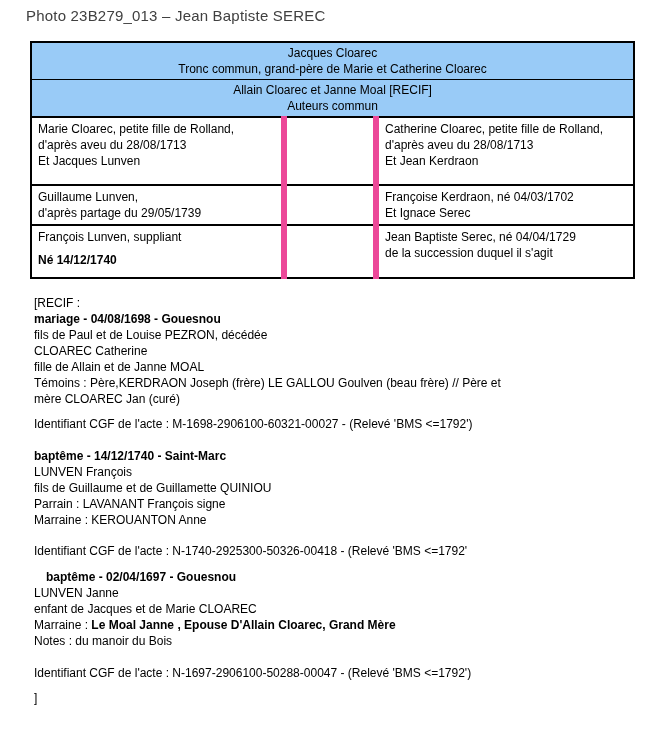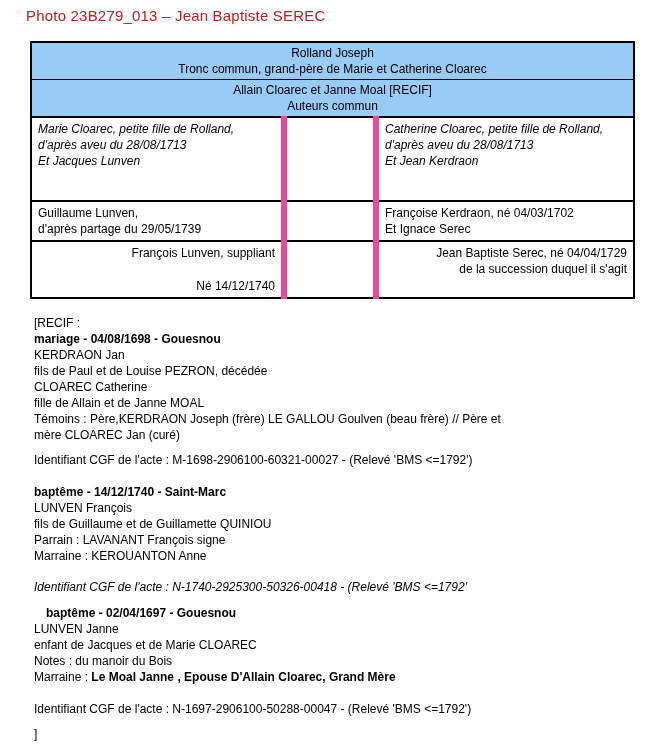--- a/index.html
+++ b/index.html
@@ -8,21 +8,21 @@
     width: 672px;
     height: 747px;
     font-family: "Liberation Sans", "DejaVu Sans", sans-serif;
     color: #000000;
     overflow: hidden;
   }
   .doc-title {
     margin: 7px 0 0 26px;
     font-size: 15px;
     font-weight: normal;
-    color: #b91c1c;
+    color: #404040;
     letter-spacing: 0.2px;
   }
   table.gtable {
     margin: 17px 0 0 30px;
     width: 603px;
     border-collapse: collapse;
     table-layout: fixed;
     border: 2px solid #000000;
     font-size: 12px;
     line-height: 16px;
@@ -37,55 +37,55 @@
   tr.hdr1 td { border-bottom: 1px solid #000000; }
   tr.hdr2 td { border-bottom: 2px solid #000000; }
   tr.brow td {
     padding: 3px 6px;
     border-bottom: 2px solid #000000;
     border-left: 6px solid #ec4899;
     border-right: 1px solid #000000;
   }
   tr.brow td:first-child { border-left: none; }
   tr.brow td:last-child { border-right: none; }
-  tr.r1 { height: 84px; font-style: italic; }
+  tr.r1 { height: 68px; }
   tr.r2 { height: 33px; }
-  tr.r3 { height: 53px; text-align: right; }
+  tr.r3 { height: 53px; }
   tr:last-child td { border-bottom: none; }
-  .cell-gap { margin-top: 17px; }
+  .cell-gap { margin-top: 7px; font-weight: bold; }
   .notes {
     margin: 16px 0 0 34px;
     font-size: 12px;
     line-height: 16px;
   }
   .line { min-height: 16px; }
   .bold { font-weight: bold; }
   .mt9  { margin-top: 9px; }
   .mt10 { margin-top: 10px; margin-left: 12px; }
-  .mt15 { margin-top: 15px; font-style: italic; }
+  .mt15 { margin-top: 15px; }
   .mt16 { margin-top: 16px; }
   .mt32 { margin-top: 16px; }
 </style>
 </head>
 <body>
 
 <div>
 
   <h1 class="doc-title">Photo 23B279_013 – Jean Baptiste SEREC</h1>
 
   <table class="gtable">
     <colgroup>
       <col style="width:253px">
         <col style="width:92px">
         <col style="width:258px">
     </colgroup>
     <tbody>
       <tr class="hdr hdr1">
         <td colspan="3">
-          <div>Rolland Joseph</div>
+          <div>Jacques Cloarec</div>
           <div>Tronc commun, grand-père de Marie et Catherine Cloarec</div>
         </td>
       </tr>
       <tr class="hdr hdr2">
         <td colspan="3">
           <div>Allain Cloarec et Janne Moal [RECIF]</div>
           <div>Auteurs commun</div>
         </td>
       </tr>
 
@@ -126,38 +126,37 @@
           <div>de la succession duquel il s'agit</div>
         </td>
       </tr>
     </tbody>
   </table>
 
   <div class="notes">
     <div class="line">[RECIF :</div>
 
     <div class="line bold">mariage - 04/08/1698 - Gouesnou</div>
-    <div class="line">KERDRAON Jan</div>
     <div class="line">fils de Paul et de Louise PEZRON, décédée</div>
     <div class="line">CLOAREC Catherine</div>
     <div class="line">fille de Allain et de Janne MOAL</div>
     <div class="line">Témoins : Père,KERDRAON Joseph (frère) LE GALLOU Goulven (beau frère) // Père et</div>
     <div class="line">mère CLOAREC Jan (curé)</div>
     <div class="line mt9">Identifiant CGF de l'acte : M-1698-2906100-60321-00027 - (Relevé 'BMS &lt;=1792')</div>
 
     <div class="line bold mt32">baptême - 14/12/1740 - Saint-Marc</div>
     <div class="line">LUNVEN François</div>
     <div class="line">fils de Guillaume et de Guillamette QUINIOU</div>
     <div class="line">Parrain : LAVANANT François signe</div>
     <div class="line">Marraine : KEROUANTON Anne</div>
     <div class="line mt15">Identifiant CGF de l'acte : N-1740-2925300-50326-00418 - (Relevé 'BMS &lt;=1792'</div>
 
     <div class="line bold mt10">baptême - 02/04/1697 - Gouesnou</div>
     <div class="line">LUNVEN Janne</div>
     <div class="line">enfant de Jacques et de Marie CLOAREC</div>
+    <div class="line"><span>Marraine : </span><span class="bold">Le Moal Janne , Epouse D'Allain Cloarec, Grand Mère</span></div>
     <div class="line">Notes : du manoir du Bois</div>
-    <div class="line"><span>Marraine : </span><span class="bold">Le Moal Janne , Epouse D'Allain Cloarec, Grand Mère</span></div>
     <div class="line mt16">Identifiant CGF de l'acte : N-1697-2906100-50288-00047 - (Relevé 'BMS &lt;=1792')</div>
 
     <div class="line mt9">]</div>
   </div>
 
 </div>
 
 </body></html>

